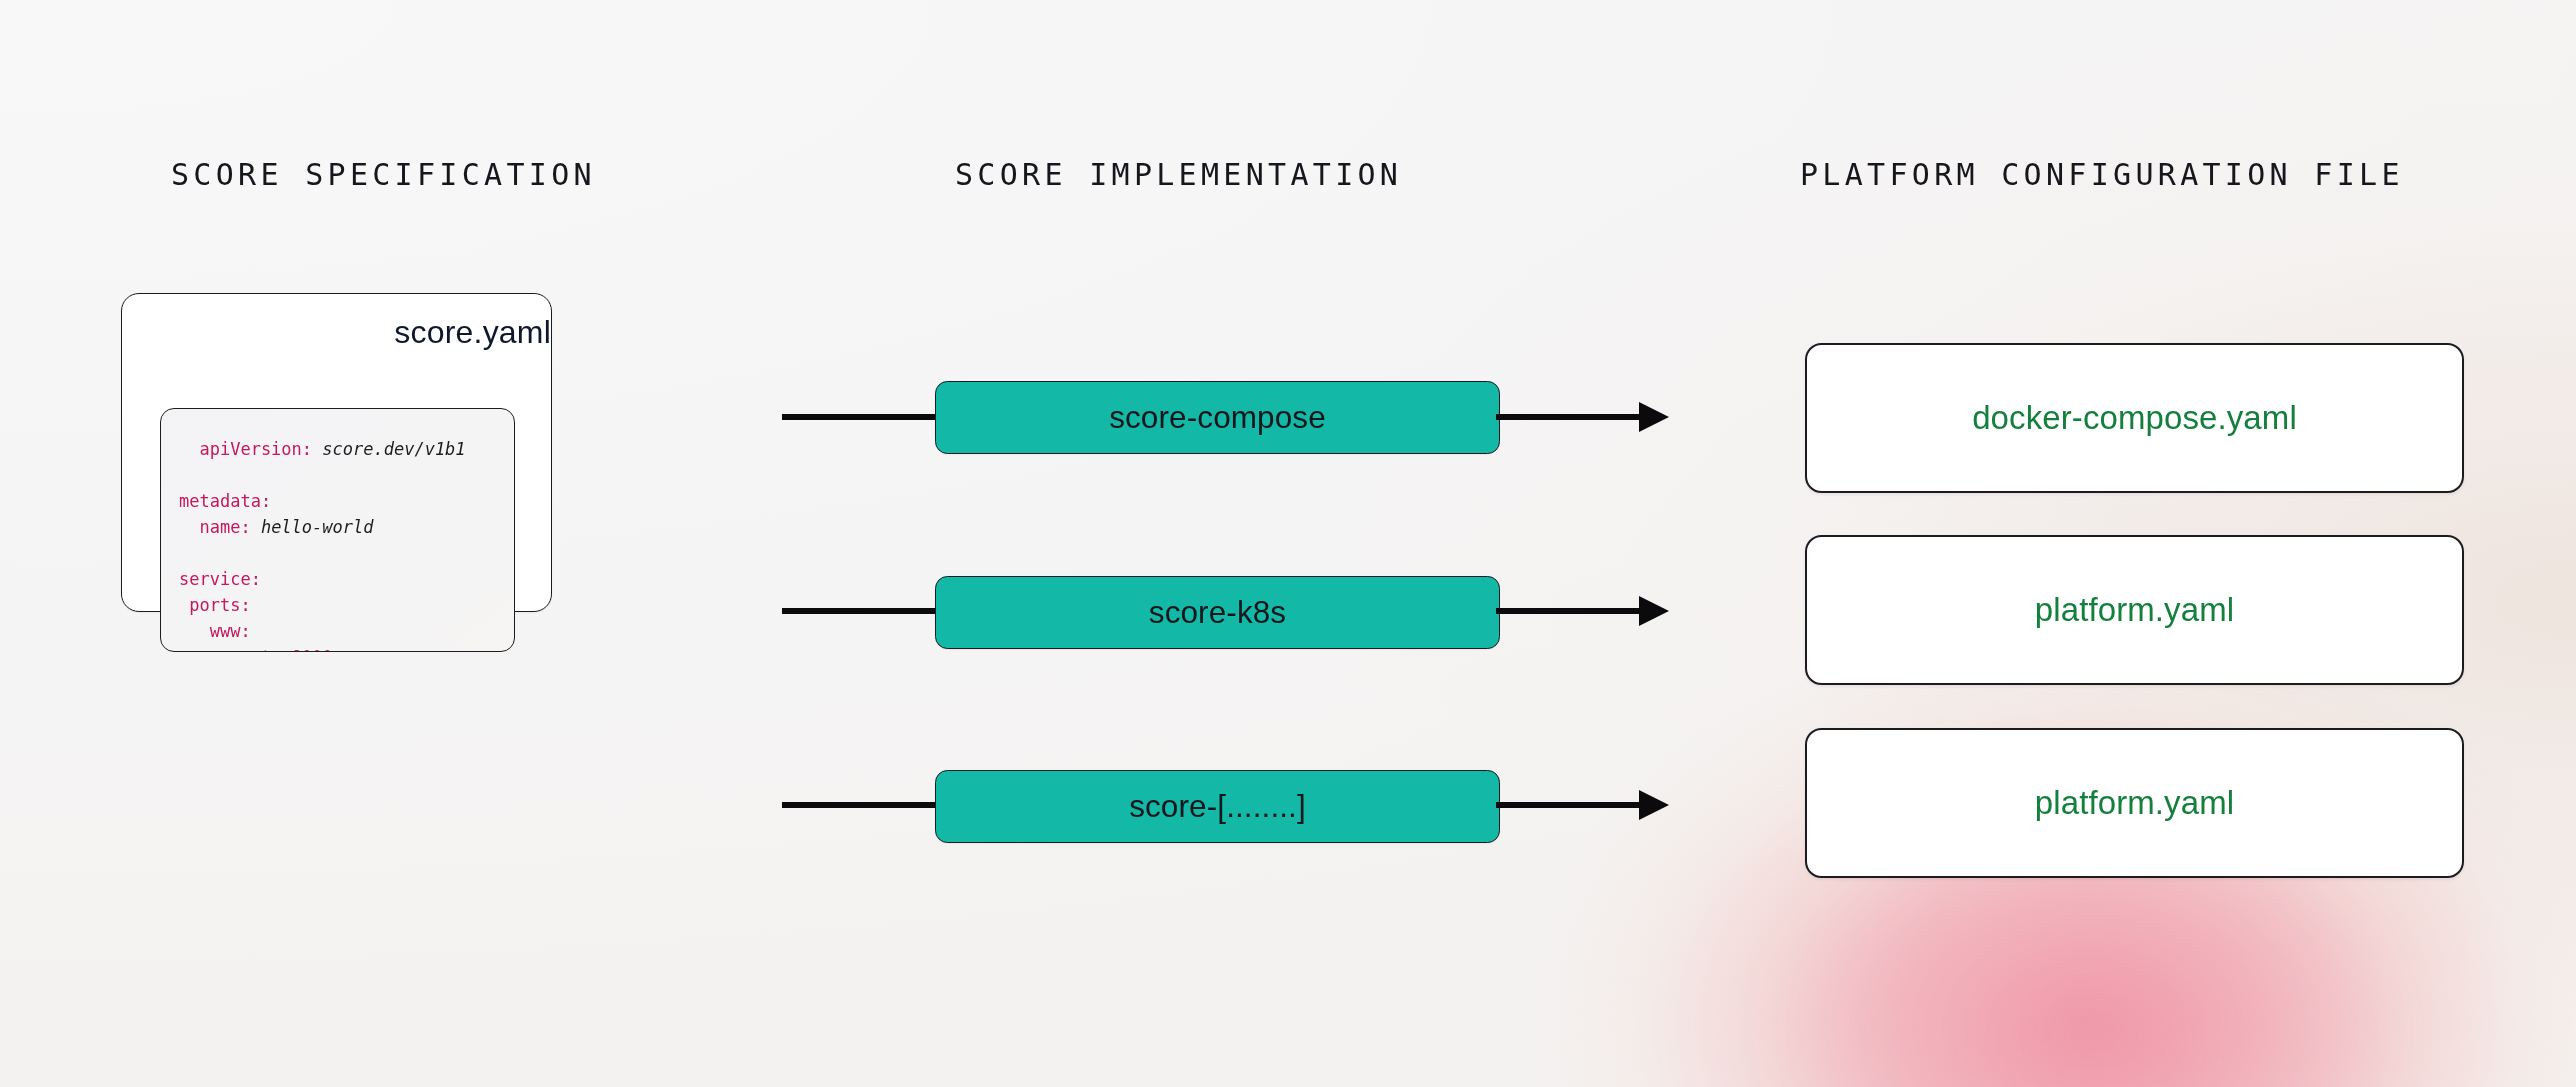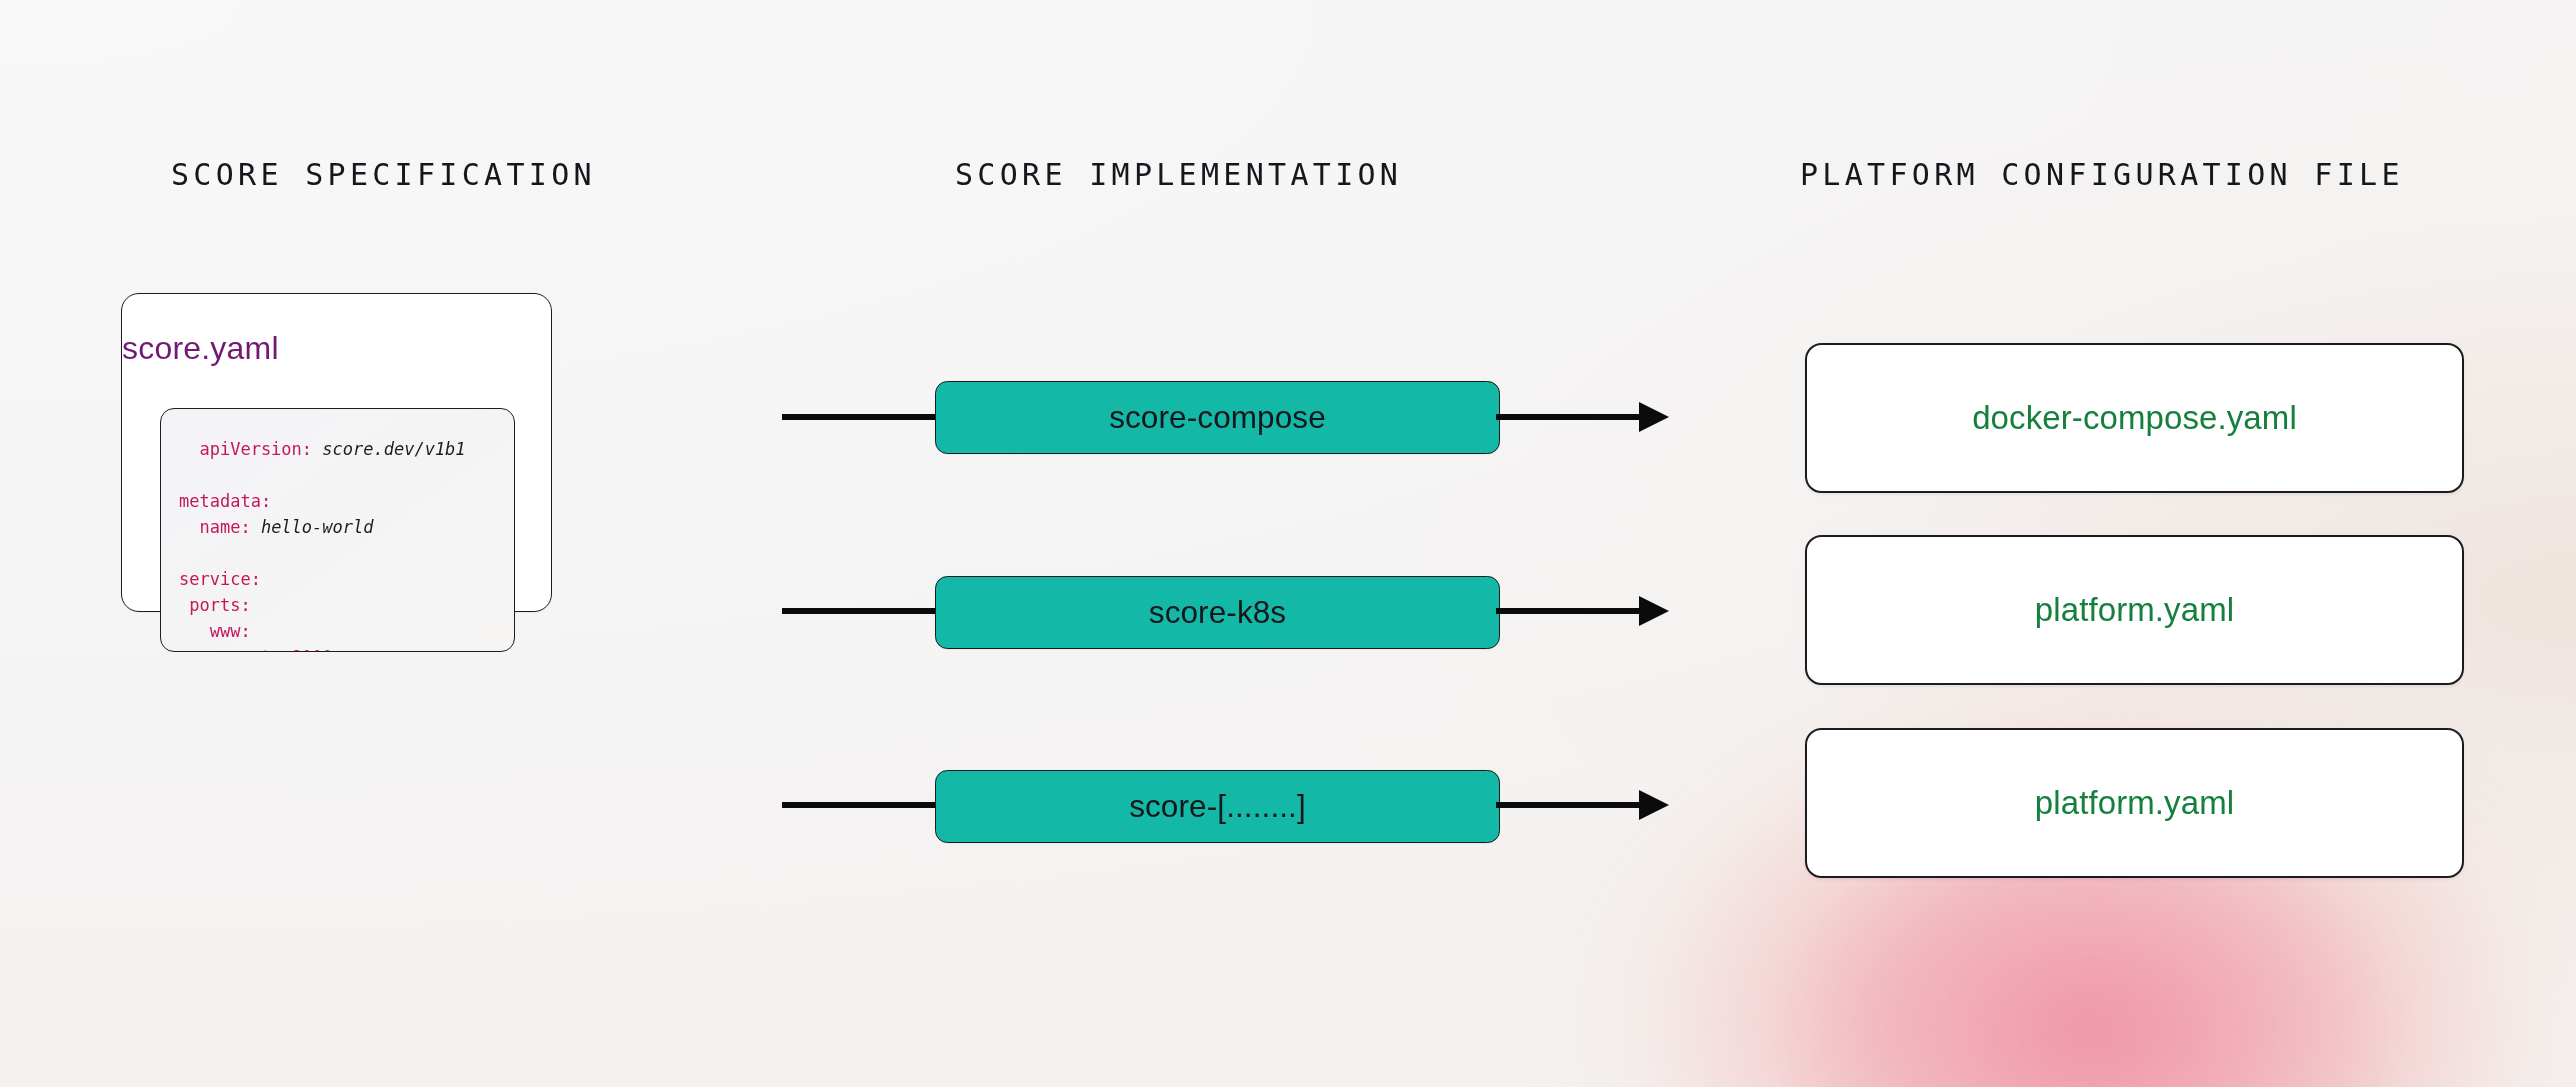--- a/index.html
+++ b/index.html
@@ -83,25 +83,25 @@
     width: 429px;
     height: 317px;
     background: #ffffff;
     border: 1.8px solid #1c1c20;
     border-radius: 18px;
     box-shadow: 0 0.8px 1.7px rgba(0,0,0,0.05);
   }
   #spec-card-title {
     position: absolute;
     left: 0;
-    top: 36px;
+    top: 20px;
     width: 100%;
-    text-align: left;
+    text-align: right;
     font-size: 32px;
-    color: #701a75;
+    color: #0f172a;
     letter-spacing: 0.2px;
   }
   #code-box {
     position: absolute;
     left: 38px;
     top: 114px;
     width: 353px;
     height: 242px;
     border: 1.8px solid #1c1c20;
     border-radius: 14px;

